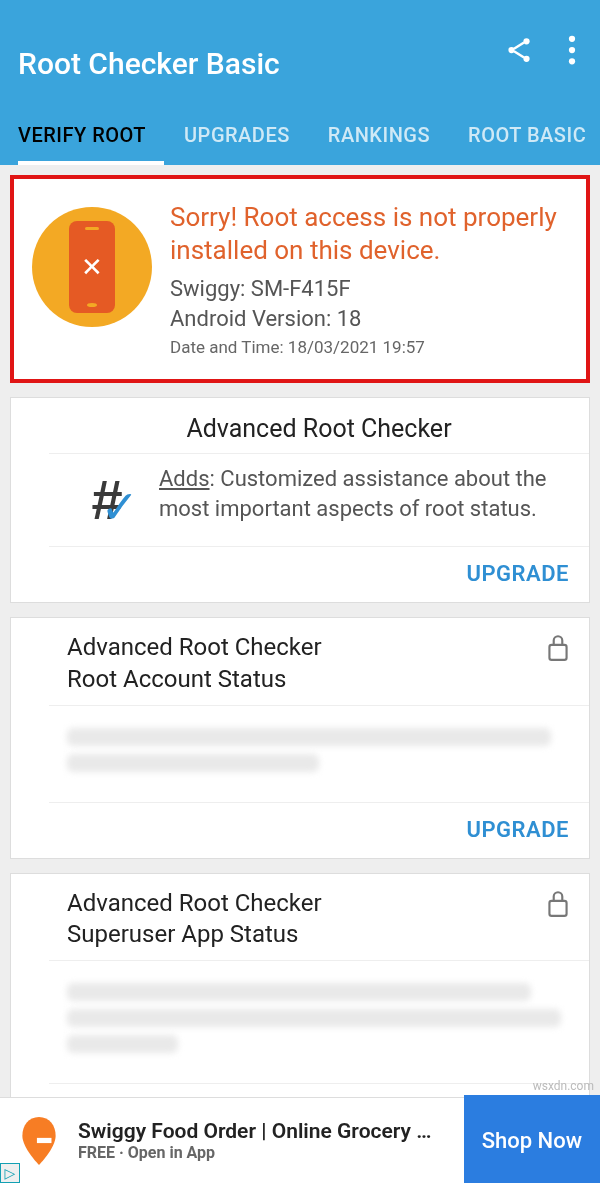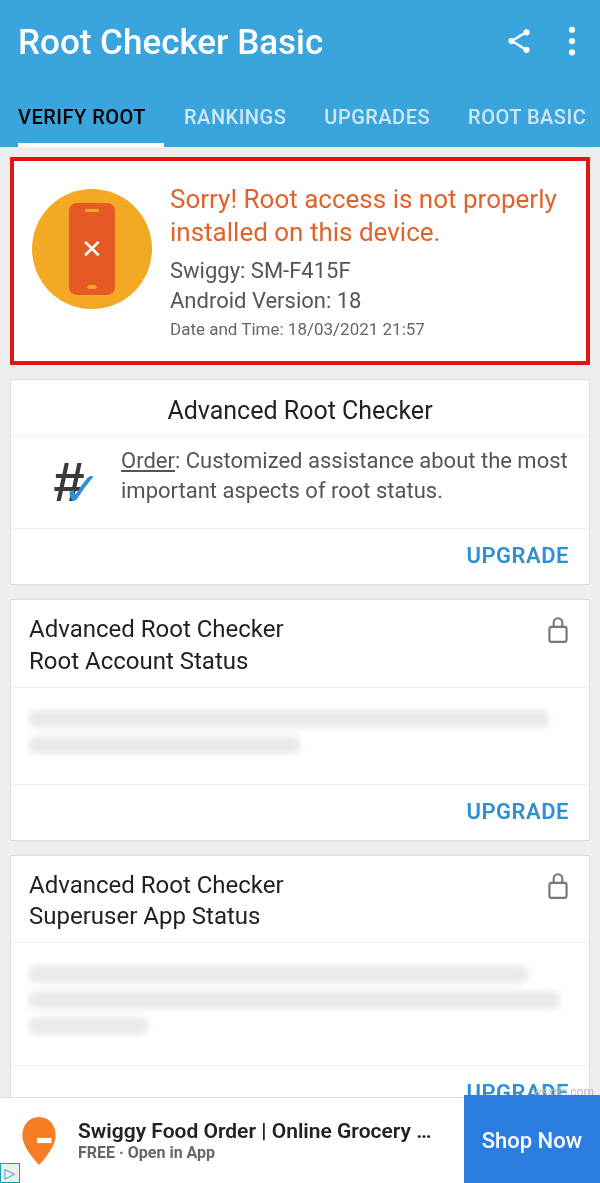--- a/index.html
+++ b/index.html
@@ -16,22 +16,23 @@
     color: #fff;
     padding: 22px 18px 0 18px;
   }
   .appbar-top {
     display: flex;
     align-items: center;
     justify-content: space-between;
     padding-bottom: 28px;
   }
   .appbar-title {
-    font-size: 35px;
+    font-size: 30px;
     font-weight: 500;
+    margin-top: 24px;
   }
   .appbar-actions {
     display: flex;
     align-items: center;
     gap: 34px;
     padding-right: 6px;
   }
   .tabs {
     display: flex;
     gap: 0;
@@ -49,20 +50,21 @@
     color: #000000;
     border-bottom: 4px solid #fff;
   }
   .content {
     padding: 10px 10px 0 10px;
   }
   .card {
     background: #fff;
     border: 1px solid #ddd;
     margin-bottom: 14px;
+    padding-left: 38px;
   }
   .status-card {
     border: 4px solid #e01515;
     padding: 22px 18px 22px 18px;
     display: flex;
     align-items: flex-start;
     gap: 18px;
   }
   .status-icon-wrap {
     width: 120px;
@@ -240,21 +242,21 @@
     border:1px solid #13a0b3;
     color:#13a0b3;
     font-size:14px;
     display:flex;
     align-items:center;
     justify-content:center;
   }
   .watermark {
     position:absolute;
     right:6px;
-    bottom:84px;
+    bottom:90px;
     font-size:12px;
     color:#bbb;
   }
 </style>
 </head>
 <body>
 
 <div class="appbar">
   <div class="appbar-top">
     <div class="appbar-title">Root Checker Basic</div>
@@ -271,51 +273,51 @@
         <svg width="8" height="30" viewBox="0 0 6 24" fill="#fff">
             <circle cx="3" cy="3" r="2.5"></circle>
             <circle cx="3" cy="12" r="2.5"></circle>
             <circle cx="3" cy="21" r="2.5"></circle>
           </svg>
       </span>
     </div>
   </div>
   <div class="tabs">
     <div class="tab active">VERIFY ROOT</div>
+    <div class="tab">UPGRADES</div>
     <div class="tab">RANKINGS</div>
-    <div class="tab">UPGRADES</div>
     <div class="tab">ROOT BASIC</div>
   </div>
 </div>
 
 <div class="content">
 
   <div class="card status-card">
     <div class="status-icon-wrap">
       <div class="phone-shape">
         <span class="x-mark">✕</span>
       </div>
     </div>
     <div class="status-text">
       <div class="status-headline">Sorry! Root access is not properly installed on this device.</div>
       <div class="status-sub">Swiggy: SM-F415F</div>
       <div class="status-sub">Android Version: 18</div>
-      <div class="status-dt">Date and Time: 18/03/2021 21:57</div>
+      <div class="status-dt">Date and Time: 18/03/2021 19:57</div>
     </div>
   </div>
 
   <div class="card adv-card">
     <div class="adv-title">Advanced Root Checker</div>
     <div class="adv-row">
       <div class="adv-icon">
         <span class="hash">#</span>
         <span class="check-overlay">✓</span>
       </div>
       <div class="adv-desc">
-        <span class="adds">Order</span><span>: Customized assistance about the most important aspects of root status.</span>
+        <span class="adds">Adds</span><span>: Customized assistance about the most important aspects of root status.</span>
       </div>
     </div>
     <div class="upgrade-row">
       <span class="upgrade-btn">UPGRADE</span>
     </div>
   </div>
 
   <div class="card lock-card">
     <div class="lock-head">
       <div class="lock-title" style="white-space:pre-line">Advanced Root Checker

